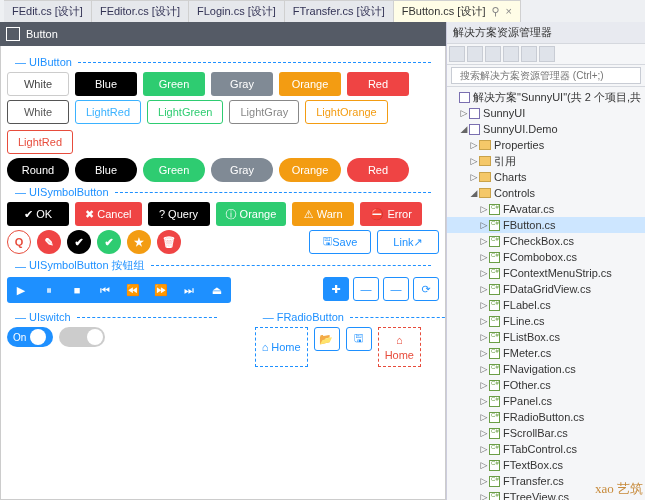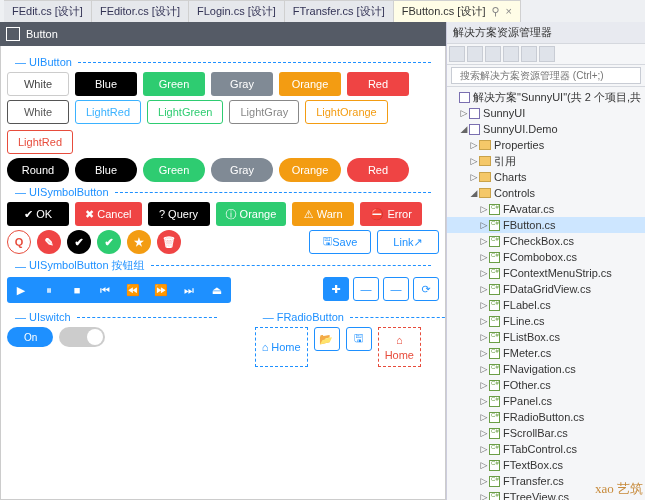--- a/index.html
+++ b/index.html
@@ -26,21 +26,21 @@
 .circle{width:24px;height:24px;border-radius:50%;display:inline-flex;align-items:center;justify-content:center;color:#fff;font-weight:bold;cursor:pointer}
 .circle.wh{background:#fff;border:1px solid #e74c3c;color:#e74c3c}
 .iconbar{display:flex;background:#1e90ff;border-radius:3px;height:26px;align-items:center}
 .iconbar .ib{width:28px;height:26px;display:inline-flex;align-items:center;justify-content:center;color:#fff;cursor:pointer}
 .mini{width:26px;height:24px;border:1px solid #1e90ff;background:#fff;color:#1e90ff;display:inline-flex;align-items:center;justify-content:center;border-radius:3px;cursor:pointer}
 .mini.fill{background:#1e90ff;color:#fff}
 .switch{display:inline-flex;width:46px;height:20px;border-radius:10px;align-items:center;padding:2px;cursor:pointer}
 .switch.on{background:#1e90ff;justify-content:flex-start;color:#fff}
 .switch.off{background:#ccc;justify-content:flex-end}
 .switch .knob{width:16px;height:16px;background:#fff;border-radius:50%}
-.switch.on .lab{margin:0 15px;font-size:10px}
+.switch.on .lab{margin:0 4px;font-size:10px}
 .imgbtn{border:1px dashed #1e90ff;padding:4px 6px;color:#1e90ff;display:inline-flex;align-items:center;gap:3px;cursor:pointer}
 .imgbtn.red{border-color:#e74c3c;color:#e74c3c;flex-direction:column;height:40px;justify-content:center}
 .flex-sec{display:flex;gap:30px}
 .panel{flex:0 0 140px;background:#f5f6f8;border-left:1px solid #ccd;display:flex;flex-direction:column;min-height:0}
 .panel-title{background:#e8eaf0;padding:3px 6px;color:#333;font-size:11px;border-bottom:1px solid #d5d8de}
 .toolbar{display:flex;gap:2px;padding:2px;border-bottom:1px solid #d5d8de}
 .tb{width:16px;height:16px;background:#dfe3ea;border:1px solid #c8ccd4;cursor:pointer}
 .search{padding:2px 4px;border-bottom:1px solid #d5d8de}
 .search input{width:100%;padding:2px 8px;border:1px solid #c8ccd4;font-size:10px}
 .tree{flex:1;overflow:auto;padding:2px 0;font-size:11px;color:#333}

